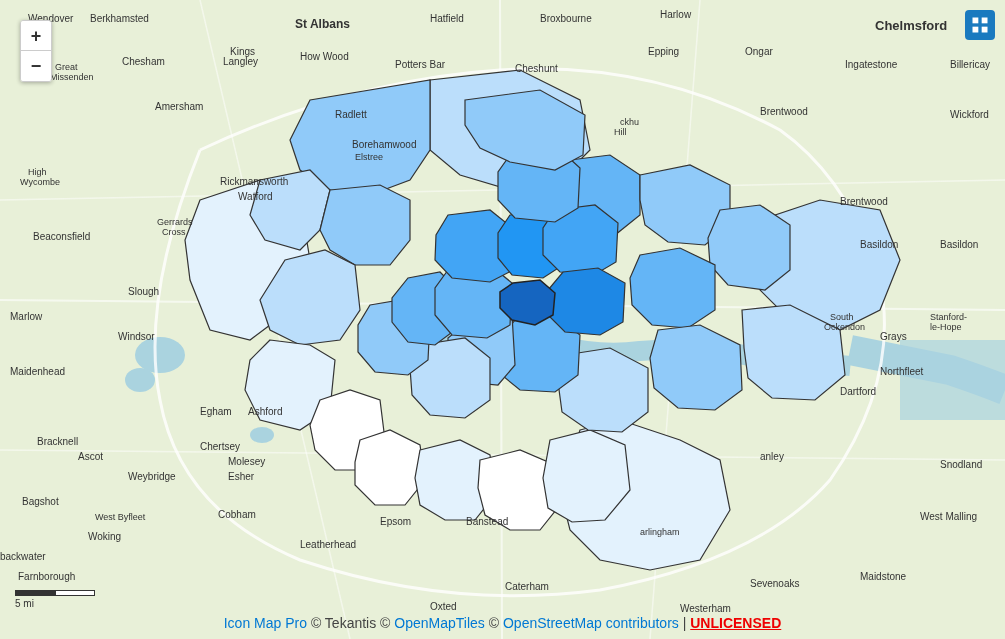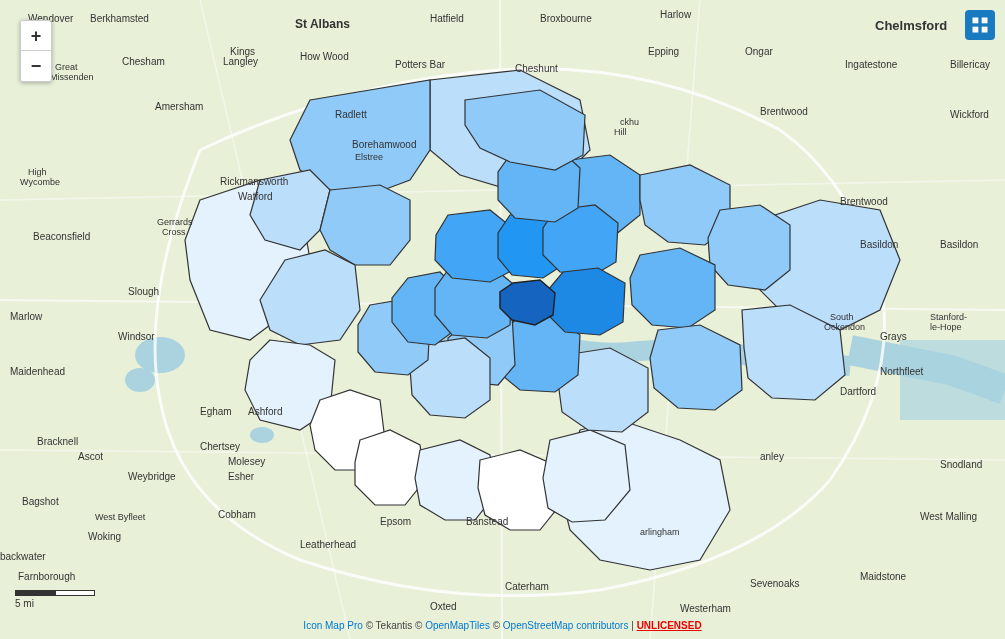--- a/index.html
+++ b/index.html
@@ -78,21 +78,21 @@
       margin-top: 2px;
     }
 
     
     .attribution {
       position: absolute;
       bottom: 8px;
       right: 0;
       left: 0;
       text-align: center;
-      font-size: 10px;
+      font-size: 14px;
       color: #444;
       z-index: 100;
     }
     .attribution a {
       color: #0078d4;
       text-decoration: none;
     }
     .attribution .unlicensed {
       color: #e00;
       font-weight: bold;

